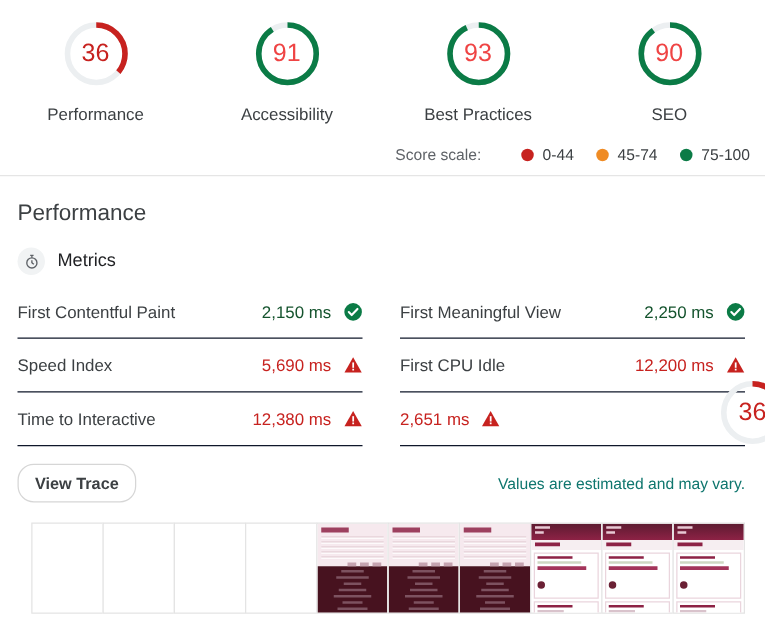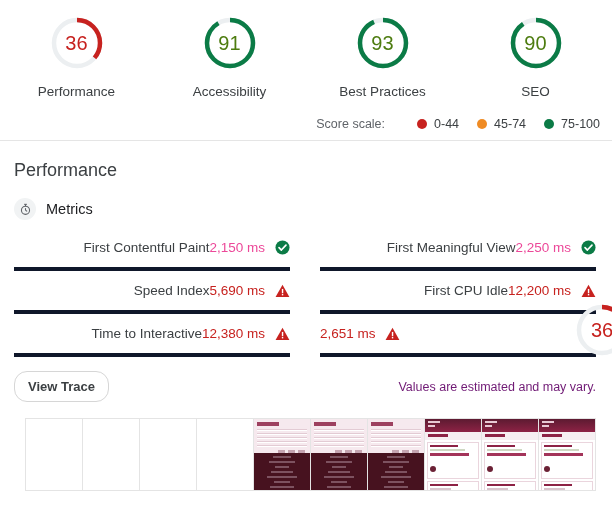--- a/index.html
+++ b/index.html
@@ -52,21 +52,21 @@
     left: 0; top: 0;
     width: 58px;
     height: 58px;
     display: flex;
     align-items: center;
     justify-content: center;
     font-size: 20px;
     letter-spacing: 0.2px;
   }
   .gauge-val.red { color: #c7221f; }
-  .gauge-val.green { color: #4d7c0f; }
+  .gauge-val.green { color: #ef4444; }
   .gauge-label {
     margin-top: 12px;
     font-size: 13.5px;
     color: #3c4043;
     text-align: center;
     white-space: nowrap;
   }
 
   
   .score-scale {
@@ -173,35 +173,34 @@
   .metrics-col {
     width: 50%;
     padding-right: 16px;
   }
   .metrics-col + .metrics-col { padding-left: 14px; padding-right: 2px; }
 
   .metric-row {
     display: flex;
     align-items: center;
     height: 43px;
-    border-bottom: 4px solid #0f172a;
-    text-align: right;
+    border-bottom: 1px solid #0f172a;
   }
   .metric-name {
     flex: 1 1 auto;
     font-size: 13.5px;
     color: #3c4043;
     white-space: nowrap;
   }
   .metric-value {
     font-size: 13.5px;
     white-space: nowrap;
     margin-right: 9px;
   }
-  .metric-value.pass { color: #ec4899; }
+  .metric-value.pass { color: #14532d; }
   .metric-value.fail { color: #c7221f; }
   .metric-badge {
     width: 16px;
     height: 16px;
     flex: none;
     display: flex;
     align-items: center;
     justify-content: center;
   }
 
@@ -219,21 +218,21 @@
     font-weight: bold;
     color: #3c4043;
     background: #ffffff;
     border: 1px solid #d6d6d6;
     border-radius: 13px;
     padding: 7px 13px;
     cursor: pointer;
   }
   .estimate-note {
     font-size: 12.5px;
-    color: #701a75;
+    color: #0f766e;
   }
 
   
   .filmstrip {
     display: flex;
     margin: 16px 0 0 25px;
     height: 73px;
   }
   .frame {
     width: 58px;

